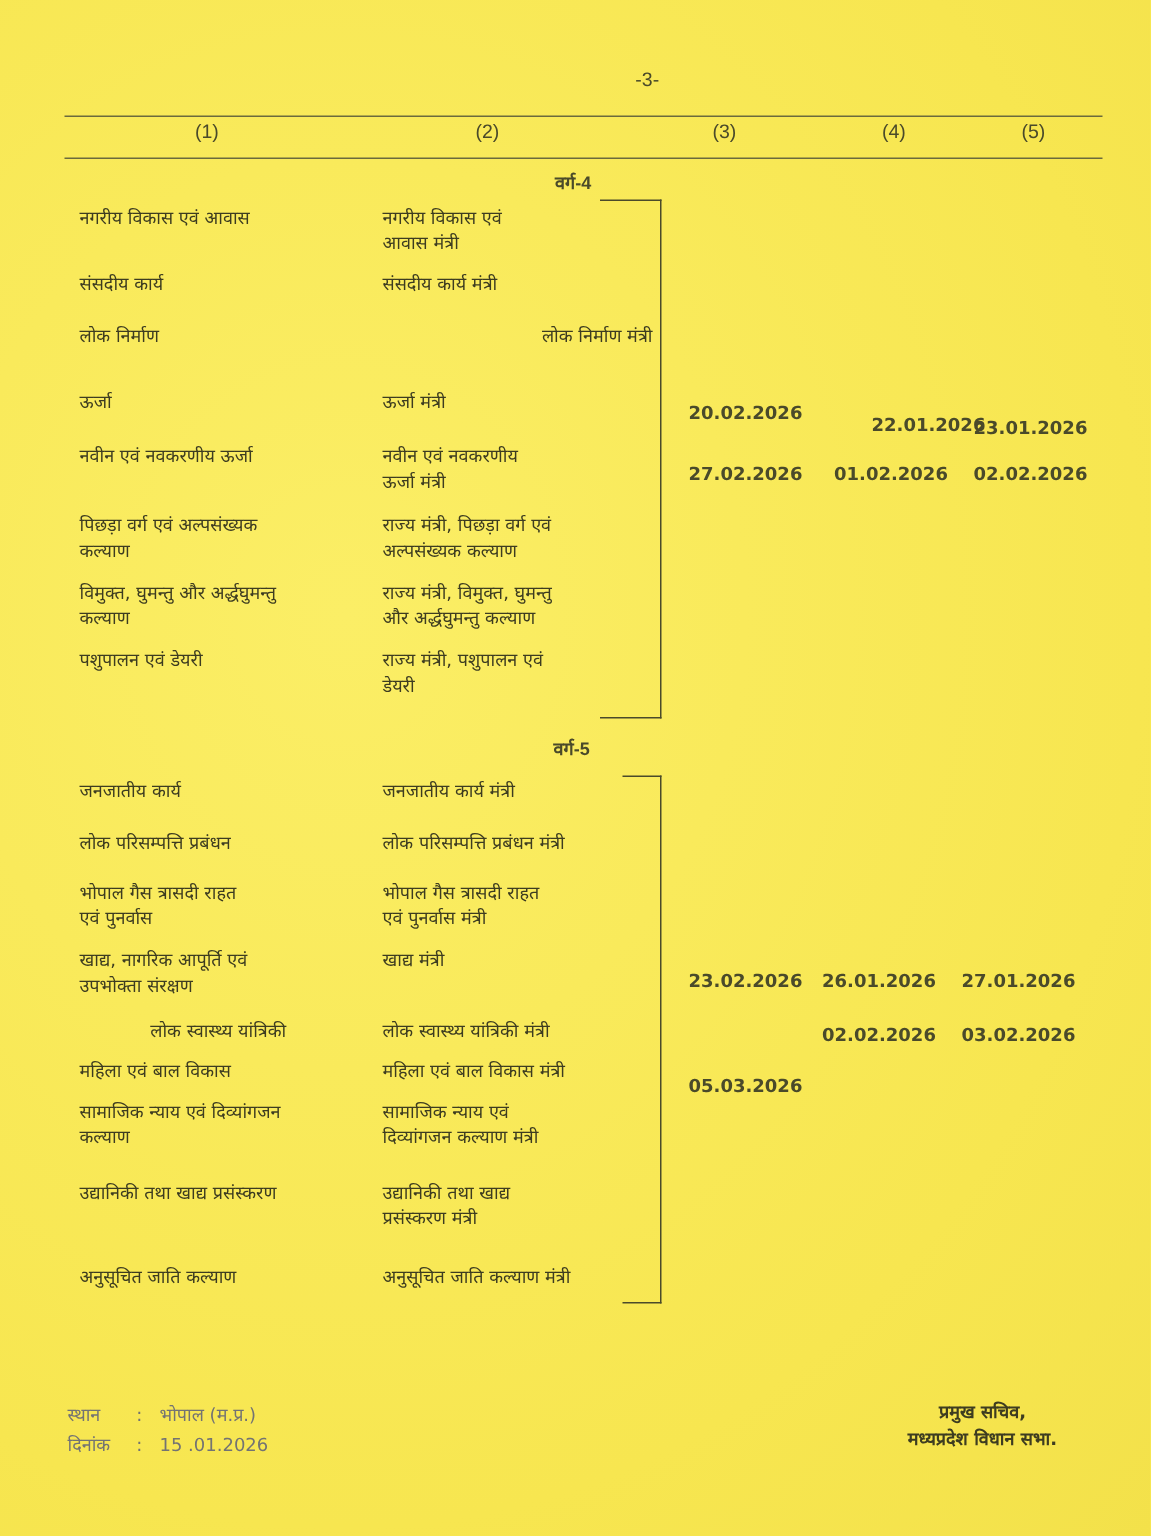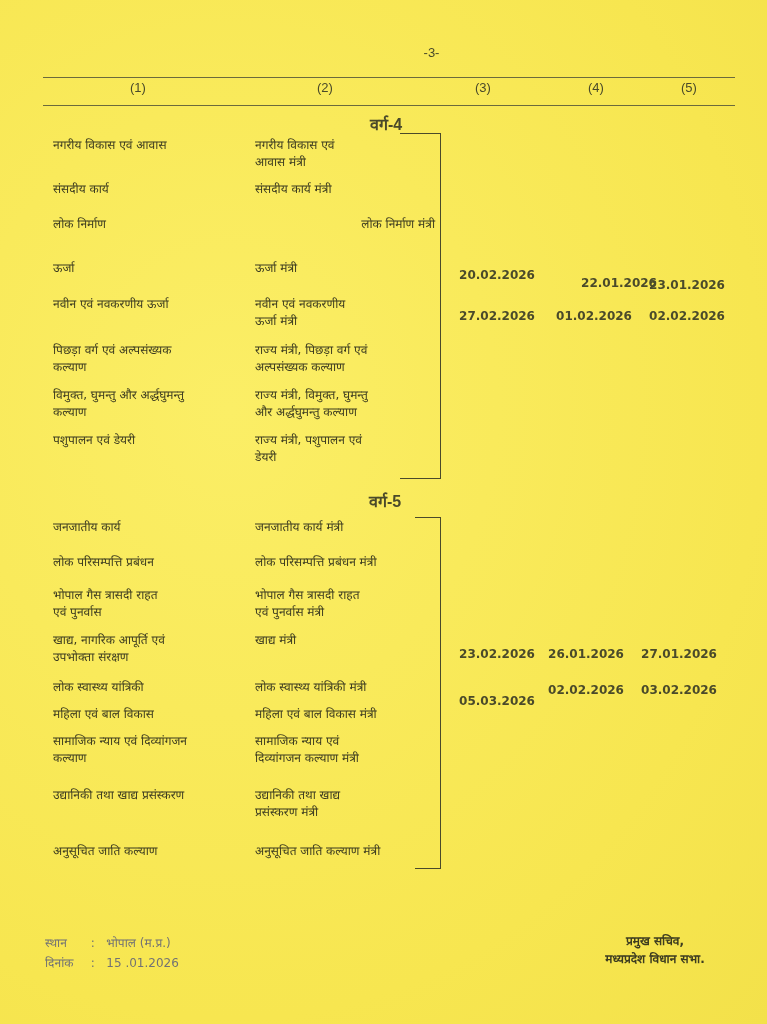--- a/index.html
+++ b/index.html
@@ -8,21 +8,21 @@
     background: #f9ea5a;
     background-image: radial-gradient(ellipse at 30% 40%, #fbee66 0%, #f7e650 70%, #f3e14a 100%);
     font-family: "DejaVu Sans", sans-serif;
     color: #3b3a1e;
     position: relative;
   }
   .abs { position: absolute; }
   .page-no { left: 0; width: 830px; top: 45px; text-align: center; font-size: 13px; color: #4a4a2a; font-family: "Liberation Sans", sans-serif; }
   .rule { left: 43px; width: 692px; height: 0; border-top: 1px solid #6b6a3c; }
   .colhead { top: 80px; font-size: 13px; color: #4a4a2a; font-family: "Liberation Sans", sans-serif; }
-  .group-title { font-size: 16px; font-weight: bold; color: #4a4a2a; font-family: "Liberation Sans", sans-serif; }
+  .group-title { font-size: 12px; font-weight: bold; color: #4a4a2a; font-family: "Liberation Sans", sans-serif; }
   .dept, .minister { font-size: 12px; line-height: 17px; color: #3d3c20; white-space: pre-line; }
   .dept { left: 53px; width: 185px; }
   .minister { left: 255px; width: 180px; }
   .bracket { border-top: 1px solid #4a4a2a; border-right: 1px solid #4a4a2a; border-bottom: 1px solid #4a4a2a; }
   .date { font-size: 12px; font-weight: bold; color: #4a4a2a; font-family: "DejaVu Sans", sans-serif; width: 90px; text-align: center; }
   .footer-l { left: 45px; font-size: 12px; color: #737373; line-height: 20px; }
   .footer-l .lbl { display: inline-block; width: 42px; }
   .footer-r { right: 22px; width: 180px; text-align: center; font-size: 12px; line-height: 18px; font-weight: bold; color: #3d3c20; }
 </style>
 </head>
@@ -79,38 +79,38 @@
 <div class="abs minister" style="top:519px;">जनजातीय कार्य  मंत्री</div>
 <div class="abs dept" style="top:554px;">लोक परिसम्पत्ति प्रबंधन</div>
 <div class="abs minister" style="top:554px;">लोक परिसम्पत्ति प्रबंधन मंत्री</div>
 <div class="abs dept" style="top:587px;">भोपाल गैस त्रासदी राहत
 एवं पुनर्वास</div>
 <div class="abs minister" style="top:587px;">भोपाल गैस त्रासदी राहत
 एवं पुनर्वास मंत्री</div>
 <div class="abs dept" style="top:632px;">खाद्य, नागरिक आपूर्ति एवं
 उपभोक्ता संरक्षण</div>
 <div class="abs minister" style="top:632px;">खाद्य मंत्री</div>
-<div class="abs dept" style="top:679px;">लोक स्वास्थ्य यांत्रिकी</div>
+<div class="abs dept" style="top:679px;text-align:center;">लोक स्वास्थ्य यांत्रिकी</div>
 <div class="abs minister" style="top:679px;">लोक स्वास्थ्य यांत्रिकी  मंत्री</div>
 <div class="abs dept" style="top:706px;">महिला एवं बाल विकास</div>
 <div class="abs minister" style="top:706px;">महिला एवं बाल विकास मंत्री</div>
 <div class="abs dept" style="top:733px;">सामाजिक न्याय एवं दिव्यांगजन
 कल्याण</div>
 <div class="abs minister" style="top:733px;">सामाजिक न्याय एवं
 दिव्यांगजन कल्याण मंत्री</div>
 <div class="abs dept" style="top:787px;">उद्यानिकी तथा खाद्य प्रसंस्करण</div>
 <div class="abs minister" style="top:787px;">उद्यानिकी तथा खाद्य
 प्रसंस्करण मंत्री</div>
 <div class="abs dept" style="top:843px;">अनुसूचित जाति कल्याण</div>
 <div class="abs minister" style="top:843px;">अनुसूचित जाति कल्याण मंत्री</div>
 
 <div class="abs date" style="left:452px; top:647px;">23.02.2026</div>
 <div class="abs date" style="left:541px; top:647px;">26.01.2026</div>
 <div class="abs date" style="left:634px; top:647px;">27.01.2026</div>
-<div class="abs date" style="left:452px; top:694px;text-align:center;">05.03.2026</div>
+<div class="abs date" style="left:452px; top:717px;text-align:center;">05.03.2026</div>
 <div class="abs date" style="left:541px; top:683px;">02.02.2026</div>
 <div class="abs date" style="left:634px; top:683px;">03.02.2026</div>
 
 <div class="abs footer-l" style="top:933px;">
   <div>
     <span class="lbl">स्थान</span>
     <span>:</span>&nbsp;&nbsp;
     <span>भोपाल (म.प्र.)</span>
   </div>
   <div>

